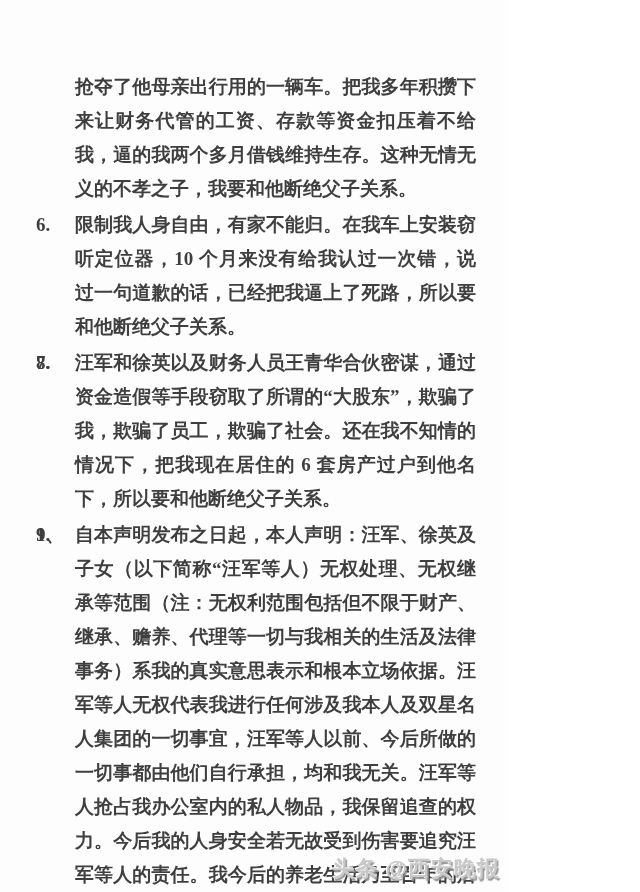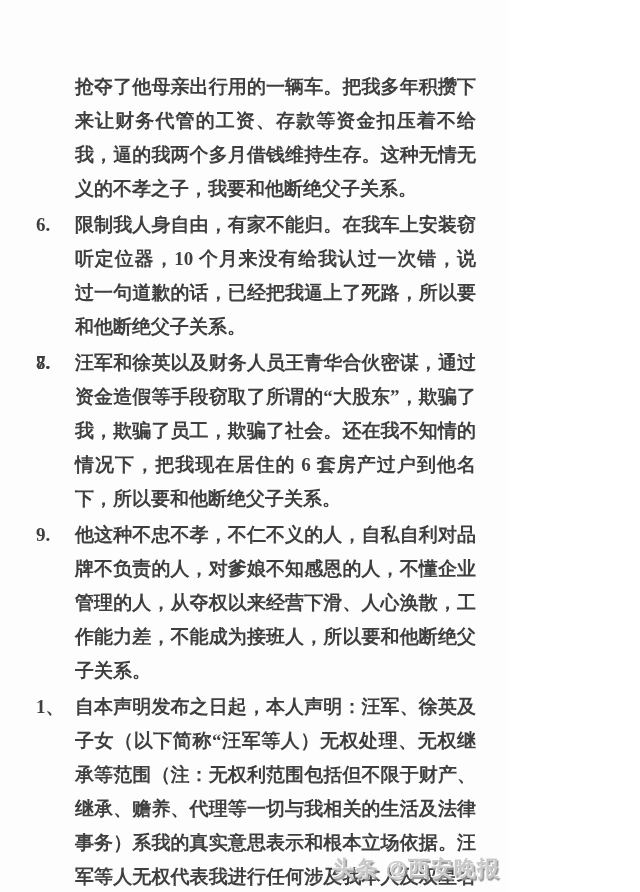--- a/index.html
+++ b/index.html
@@ -65,21 +65,21 @@
 
   <div class="para">
     <span class="num">7.</span>
   </div>
 
   <div class="para">
     <span class="num">8.</span><span class="txt">汪军和徐英以及财务人员王青华合伙密谋，通过资金造假等手段窃取了所谓的“大股东”，欺骗了我，欺骗了员工，欺骗了社会。还在我不知情的情况下，把我现在居住的 6 套房产过户到他名下，所以要和他断绝父子关系。</span>
   </div>
 
   <div class="para">
-    <span class="num">9.</span><span class="txt">他这种不忠不孝，不仁不义的人，自私自利对品牌不负责的人，对爹娘不知感恩的人，不懂企业管理的人，从夺权以来经营下滑、人心涣散，工作能力差，不能成为接班人，所以要和他断绝父子关系。</span>
+    <span class="num">9.</span>
   </div>
 
   <div class="para">
     <span class="num">1、</span><span class="txt">自本声明发布之日起，本人声明：汪军、徐英及子女（以下简称“汪军等人）无权处理、无权继承等范围（注：无权利范围包括但不限于财产、继承、赡养、代理等一切与我相关的生活及法律事务）系我的真实意思表示和根本立场依据。汪军等人无权代表我进行任何涉及我本人及双星名人集团的一切事宜，汪军等人以前、今后所做的一切事都由他们自行承担，均和我无关。汪军等人抢占我办公室内的私人物品，我保留追查的权力。今后我的人身安全若无故受到伤害要追究汪军等人的责任。我今后的养老生活乃至百年的后事</span>
   </div>
 </div>
 
   </div>
 
   <div class="watermark">头条 @西安晚报</div>

